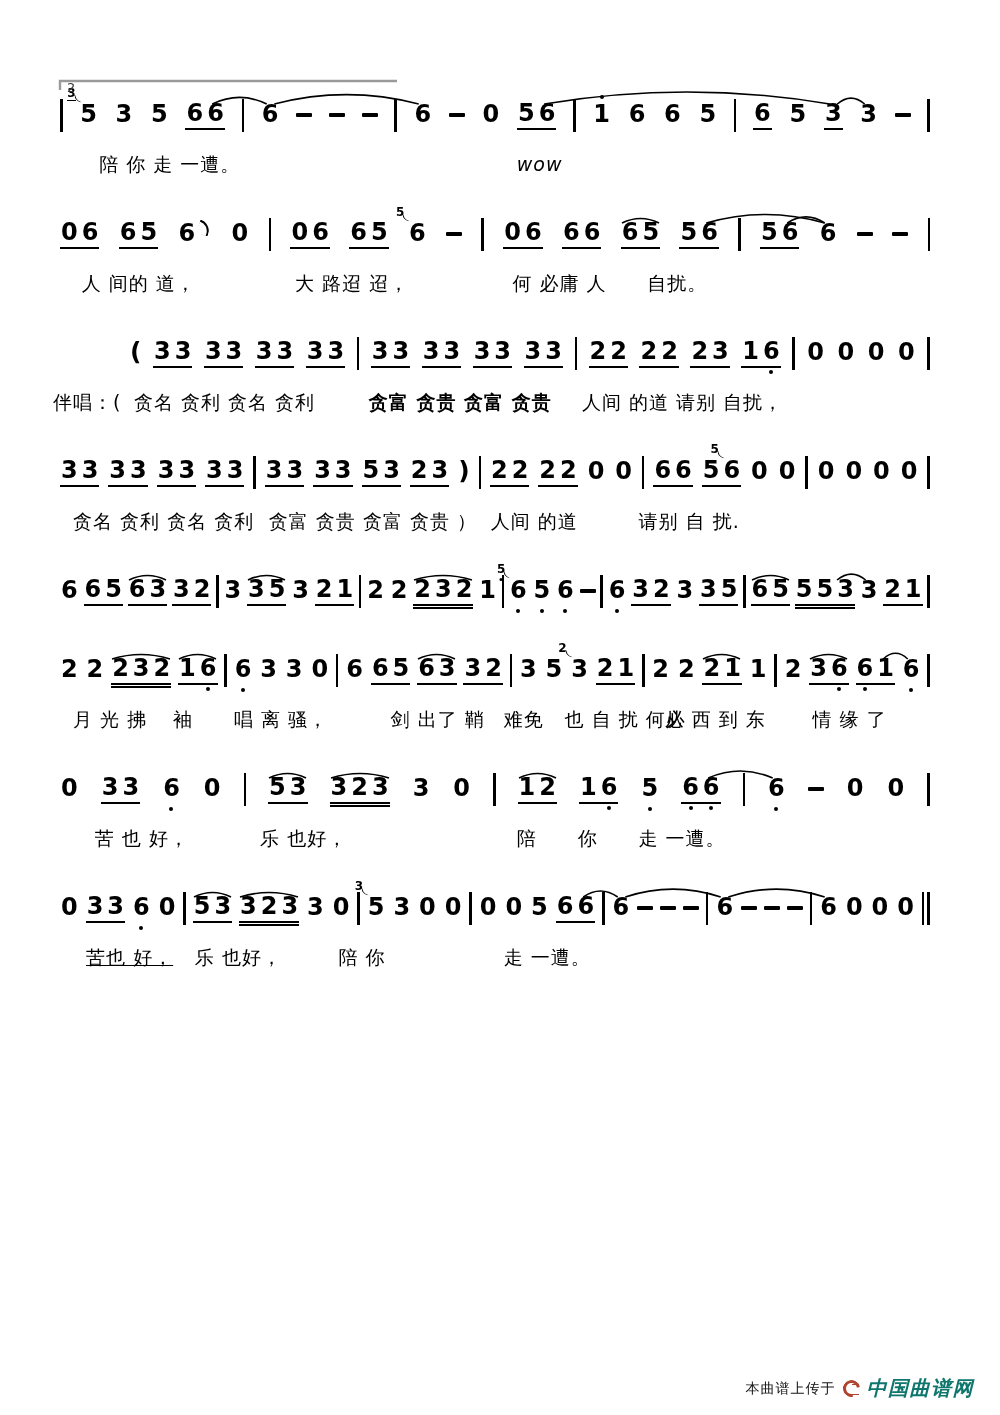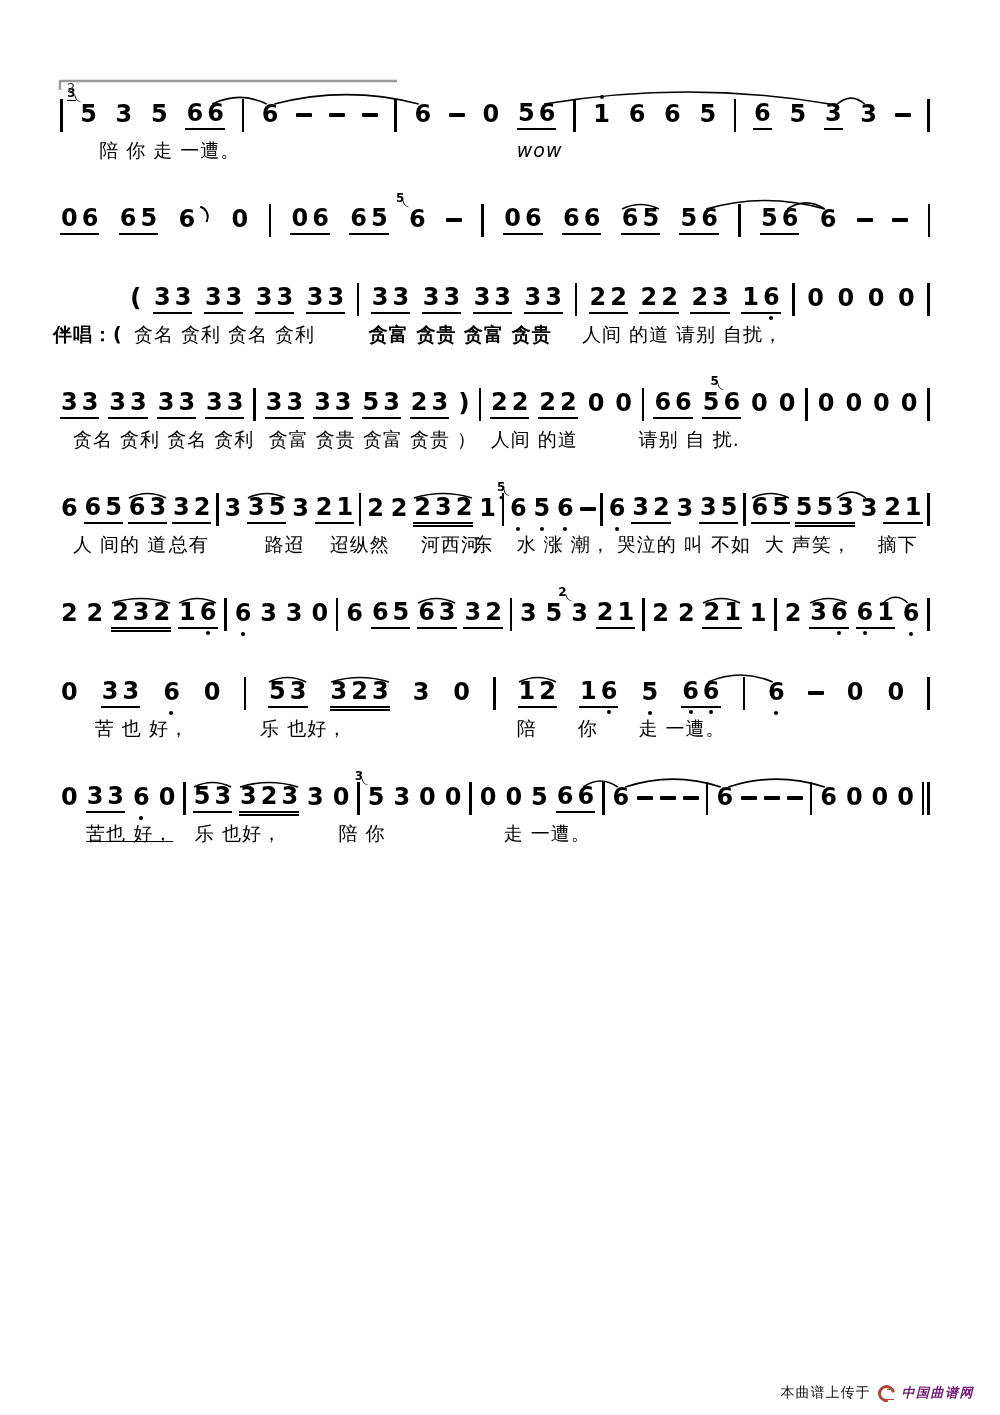--- a/index.html
+++ b/index.html
@@ -28,30 +28,30 @@
   .grace::after{content:"";position:absolute;right:-7px;top:7px;width:7px;height:9px;
     border-left:1.8px solid #000;border-bottom-left-radius:9px;transform:rotate(-12deg);}
   .grace .gdot{position:absolute;left:50%;transform:translateX(-50%);bottom:-5px;width:3px;height:3px;border-radius:50%;background:#000;}
   .slide{position:relative;width:12px;height:14px;margin-left:3px;align-self:flex-start;margin-top:0;}
   .slide::before{content:"";position:absolute;inset:0;border-top:2.5px solid #000;border-right:2.5px solid #000;
     border-top-right-radius:12px;transform:rotate(18deg);}
   .arcs{position:absolute;left:0;top:-16px;width:100%;height:34px;overflow:visible;pointer-events:none;}
   .arcs path{fill:none;stroke:#000;stroke-width:1.6;}
   .arcs path.volta{stroke:#9a9a9a;stroke-width:2.4;}
   .arcs text{font-size:13px;fill:#333;font-family:"DejaVu Sans","Liberation Sans",sans-serif;}
-  .lyrics{position:relative;height:25px;margin-top:1px;}
+  .lyrics{position:relative;height:25px;margin-top:15px;}
   .lyric{position:absolute;top:0;font-size:19px;line-height:1.2;white-space:pre;letter-spacing:1px;}
   .footer{position:absolute;right:26px;bottom:13px;display:flex;align-items:center;gap:7px;}
   .footer .prefix{font-size:14px;color:#111;letter-spacing:1px;margin-left:20px;}
   .logo-icon{position:relative;width:17px;height:17px;flex:0 0 auto;}
   .logo-icon::before{content:"";position:absolute;inset:0;border:3.2px solid #b0442f;border-radius:50%;
     border-right-color:transparent;transform:rotate(35deg);}
   .logo-icon::after{content:"";position:absolute;right:1px;top:4px;width:7px;height:9px;
     border-top:1.6px solid #b0442f;border-bottom:1.6px solid #b0442f;}
-  .brand{font-size:13px;font-weight:700;color:#701a75;letter-spacing:1.5px;font-style:italic;font-family:Liberation Serif, serif;}
+  .brand{font-size:20px;font-weight:700;color:#0f766e;letter-spacing:1.5px;font-style:italic;font-family:Liberation Serif, serif;}
 </style>
 </head>
 <body>
 
 <div class="sheet">
     <div class="system">
       <div class="notes">
         <div class="bar"></div>
         <span class="grp">
           <span class="d"><span>5</span><span class="grace gu">3</span></span>
@@ -184,20 +184,26 @@
         </span>
         <span class="dash"></span>
         <span class="dash"></span>
         <div class="bar"></div>
         <svg class="arcs">
           <path d="M 562 28 Q 580.5 19 599 28"></path>
           <path d="M 646.3 28 Q 705.5 10.895999999999994 764.7 28"></path>
           <path d="M 727.3 28 Q 746 15.755999999999995 764.7 28"></path>
         </svg>
       </div>
+      <div class="lyrics">
+        <span class="lyric" style="left: 2.5%;">人 间的 道，</span>
+        <span class="lyric" style="left: 27%;">大 路迢 迢，</span>
+        <span class="lyric" style="left: 52%;">何 必庸 人</span>
+        <span class="lyric" style="left: 67.5%;">自扰。</span>
+      </div>
     </div>
     <div class="system">
       <div class="notes" style="padding-left: 70px;">
         <span class="paren">(</span>
         <span class="grp u1">
           <span class="d"><span>3</span></span>
           <span class="d"><span>3</span></span>
         </span>
         <span class="grp u1">
           <span class="d"><span>3</span></span>
@@ -255,21 +261,21 @@
         <span class="grp">
           <span class="d"><span>0</span></span>
         </span>
         <span class="grp">
           <span class="d"><span>0</span></span>
         </span>
         <div class="bar"></div>
         <svg class="arcs"></svg>
       </div>
       <div class="lyrics">
-        <span class="lyric" style="left: -0.8%; font-weight: bold;">伴唱：(</span>
+        <span class="lyric" style="left: -0.8%;">伴唱：(</span>
         <span class="lyric" style="left: 8.5%;">贪名 贪利 贪名 贪利</span>
         <span class="lyric" style="left: 35.5%; font-weight: bold;">贪富 贪贵 贪富 贪贵</span>
         <span class="lyric" style="left: 60%;">人间 的道 请别 自扰，</span>
       </div>
     </div>
     <div class="system">
       <div class="notes">
         <span class="grp u1">
           <span class="d"><span>3</span></span>
           <span class="d"><span>3</span></span>
@@ -448,32 +454,20 @@
           <span class="d"><span>1</span></span>
         </span>
         <div class="bar"></div>
         <svg class="arcs">
           <path d="M 69 28 Q 87.5 19 106 28"></path>
           <path d="M 188 28 Q 206.5 19 225 28"></path>
           <path d="M 354 28 Q 383 19 412 28"></path>
           <path d="M 692 28 Q 710.5 19 729 28"></path>
           <path d="M 777 28 Q 791.35 16.278 805.7 28"></path>
         </svg>
-      </div>
-      <div class="lyrics">
-        <span class="lyric" style="left: 1.5%;">人 间的 道</span>
-        <span class="lyric" style="left: 12.5%;">总有</span>
-        <span class="lyric" style="left: 23.5%;">路迢</span>
-        <span class="lyric" style="left: 31%;">迢纵然</span>
-        <span class="lyric" style="left: 41.5%;">河西河</span>
-        <span class="lyric" style="left: 47.5%;">东</span>
-        <span class="lyric" style="left: 52.5%;">水 涨 潮，</span>
-        <span class="lyric" style="left: 64%;">哭泣的 叫 不如</span>
-        <span class="lyric" style="left: 81%;">大 声笑，</span>
-        <span class="lyric" style="left: 94%;">摘下</span>
       </div>
     </div>
     <div class="system">
       <div class="notes">
         <span class="grp">
           <span class="d"><span>2</span></span>
         </span>
         <span class="grp">
           <span class="d"><span>2</span></span>
         </span>
@@ -560,20 +554,30 @@
         </span>
         <div class="bar"></div>
         <svg class="arcs">
           <path d="M 52 28 Q 81 19 110 28"></path>
           <path d="M 119 28 Q 137.5 19 156 28"></path>
           <path d="M 358 28 Q 376.5 19 395 28"></path>
           <path d="M 643 28 Q 661.5 19 680 28"></path>
           <path d="M 750 28 Q 768.5 19 787 28"></path>
           <path d="M 823.3 28 Q 835.5 16.535999999999994 847.7 28"></path>
         </svg>
+      </div>
+      <div class="lyrics">
+        <span class="lyric" style="left: 1.5%;">月 光 拂</span>
+        <span class="lyric" style="left: 13%;">袖</span>
+        <span class="lyric" style="left: 20%;">唱 离 骚，</span>
+        <span class="lyric" style="left: 38%;">剑 出了 鞘</span>
+        <span class="lyric" style="left: 51%;">难免</span>
+        <span class="lyric" style="left: 58%;">也 自 扰 何必</span>
+        <span class="lyric" style="left: 69.5%;">从 西 到 东</span>
+        <span class="lyric" style="left: 86.5%;">情 缘 了</span>
       </div>
     </div>
     <div class="system">
       <div class="notes">
         <span class="grp">
           <span class="d"><span>0</span></span>
         </span>
         <span class="grp u1">
           <span class="d"><span>3</span></span>
           <span class="d"><span>3</span></span>

